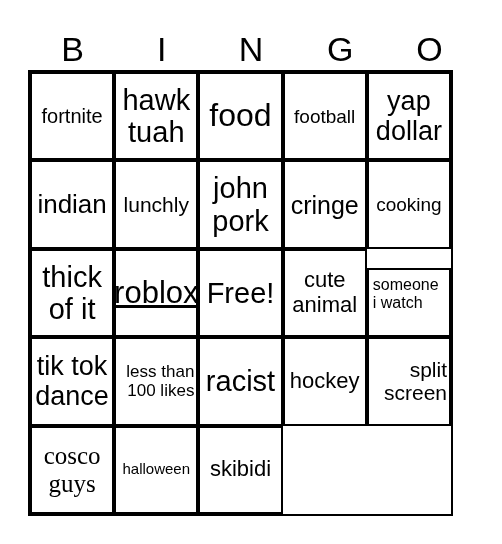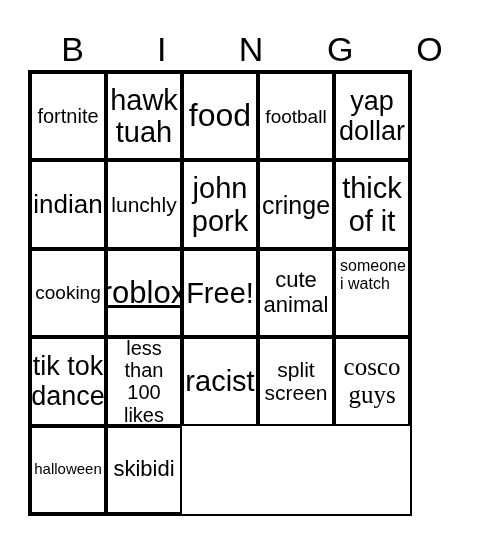--- a/index.html
+++ b/index.html
@@ -1,26 +1,26 @@
 <!DOCTYPE html>
 <html><head>
   <meta charset="utf-8">
   <style>
     html, body { margin: 0; padding: 0; background: #ffffff; }
     body { width: 502px; height: 544px; position: relative; overflow: hidden;
            font-family: "Liberation Sans", sans-serif; color: #000; }
     .header { position: absolute; left: 28px; top: 28px; width: 446px; height: 42px;
               display: grid; grid-template-columns: repeat(5, 1fr); }
     .header span { text-align: center; font-size: 34px; line-height: 42px; }
-    .board { position: absolute; left: 28px; top: 70px; width: 384px; height: 446px;
+    .board { position: absolute; left: 28px; top: 70px; width: 425px; height: 446px;
              box-sizing: border-box; border: 2px solid #000;
              display: grid; grid-template-columns: repeat(5, 1fr); grid-template-rows: repeat(5, 1fr); }
     .cell { border: 2px solid #000; display: flex; align-items: center; justify-content: center;
             text-align: center; line-height: 1.12; padding: 2px; box-sizing: border-box; overflow: hidden; }
-    .cell.topleft { align-items: flex-start; justify-content: flex-start; text-align: left; padding: 6px 4px; }
+    .cell.topleft { align-items: flex-start; justify-content: flex-start; text-align: left; padding: 6px 4px; margin-top: 19px; }
   </style>
 </head>
 <body>
 
 <div class="header">
   <span>B</span>
   <span>I</span>
   <span>N</span>
   <span>G</span>
   <span>O</span>
@@ -29,26 +29,27 @@
 <div class="board" id="board">
     <div class="cell" style="font-size: 20px;">fortnite</div>
     <div class="cell" style="font-size: 29px;">hawk tuah</div>
     <div class="cell" style="font-size: 32px;">food</div>
     <div class="cell" style="font-size: 19px;">football</div>
     <div class="cell" style="font-size: 27px;">yap dollar</div>
     <div class="cell" style="font-size: 26px;">indian</div>
     <div class="cell" style="font-size: 21px;">lunchly</div>
     <div class="cell" style="font-size: 29px;">john pork</div>
     <div class="cell" style="font-size: 25px;">cringe</div>
+    <div class="cell" style="font-size: 19px;">cooking</div>
     <div class="cell" style="font-size: 29px;">thick of it</div>
-    <div class="cell" style="font-size: 19px;">cooking</div>
     <div class="cell" style="font-size: 31px; text-decoration: underline;">roblox</div>
     <div class="cell" style="font-size: 29px;">Free!</div>
     <div class="cell" style="font-size: 22px;">cute animal</div>
     <div class="cell topleft" style="font-size: 16px;">someone i watch</div>
     <div class="cell" style="font-size: 27px;">tik tok dance</div>
-    <div class="cell" style="font-size: 20px;">less than 100 likes</div>
+    <div class="cell" style="font-size: 17px; text-align: right;">less than 100 likes</div>
     <div class="cell" style="font-size: 29px; text-align: right;">racist</div>
-    <div class="cell" style="font-size: 21px;">split screen</div>
+    <div class="cell" style="font-size: 22px;">hockey</div>
+    <div class="cell" style="font-size: 21px; text-align: right;">split screen</div>
     <div class="cell" style="font-size: 25px; font-family: Liberation Serif, serif;">cosco guys</div>
     <div class="cell" style="font-size: 15px;">halloween</div>
     <div class="cell" style="font-size: 22px;">skibidi</div>
   </div>
 
 </body></html>

